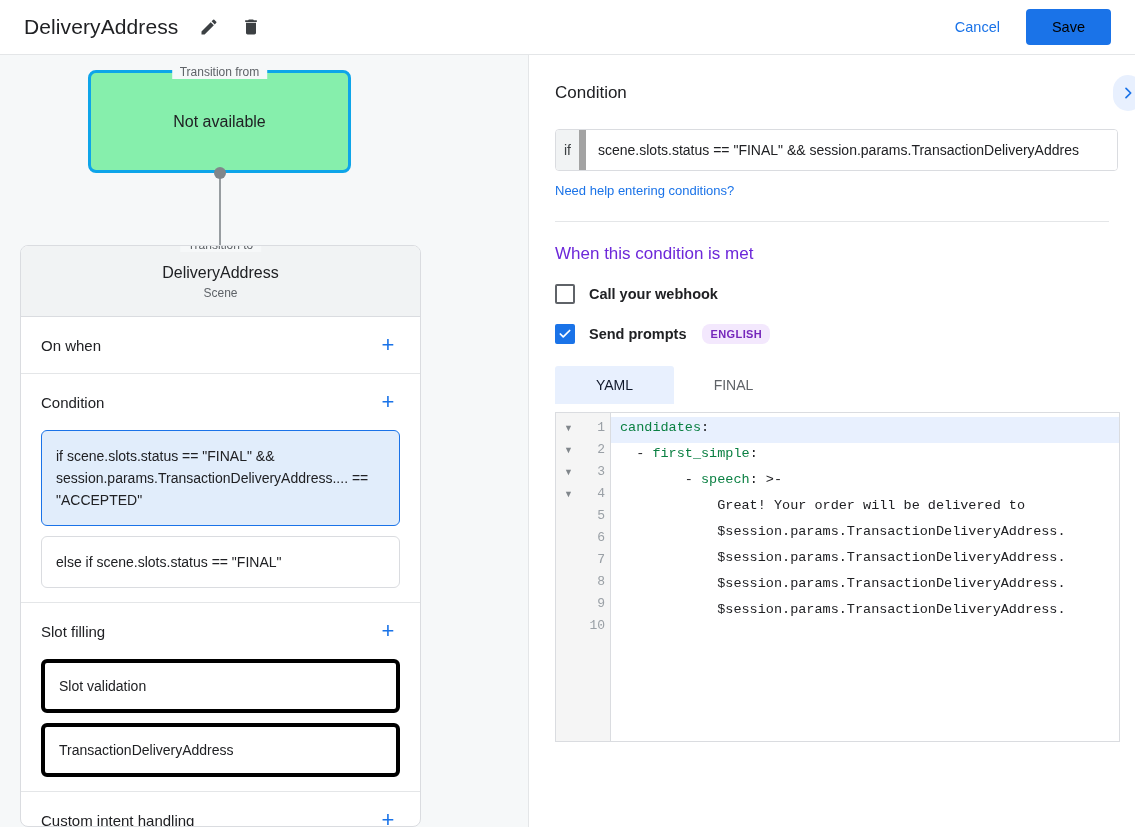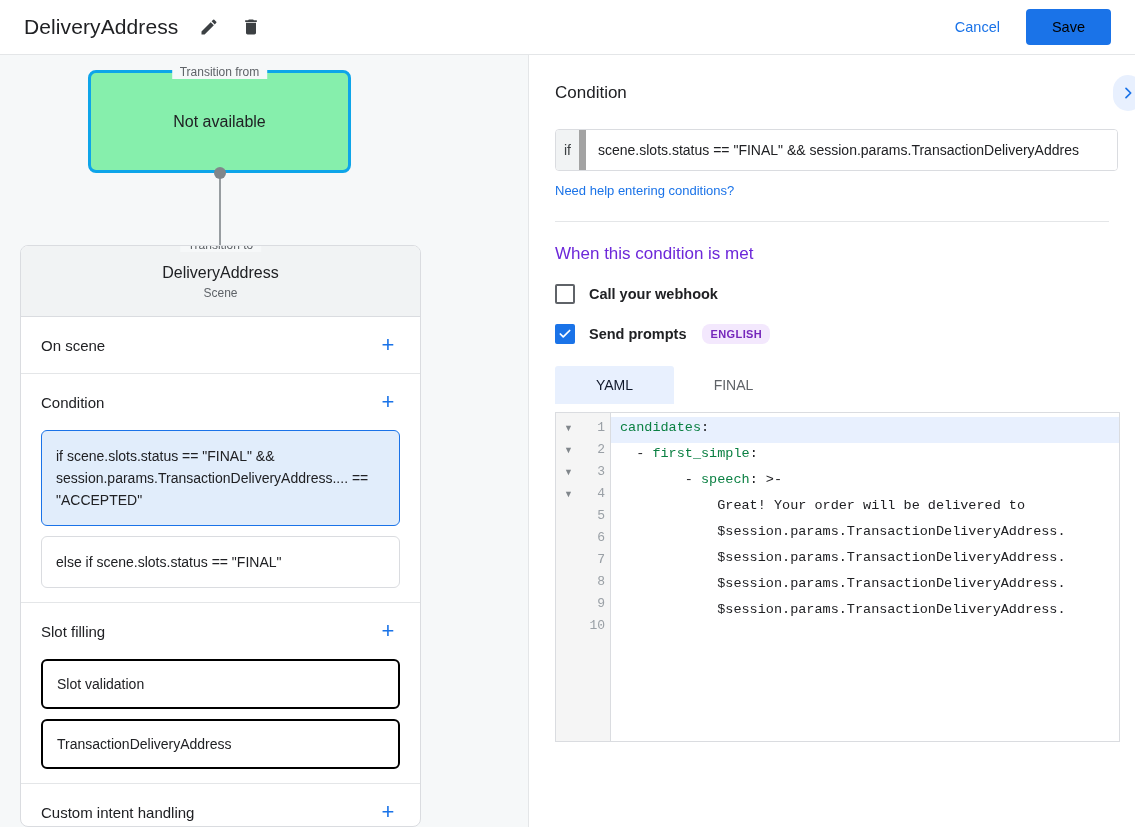--- a/index.html
+++ b/index.html
@@ -134,21 +134,21 @@
     word-break: break-word;
   }
   .cond-item.selected {
     background: #e1edfb;
     border: 1px solid #1a73e8;
   }
   .cond-item:last-child { margin-bottom: 0; }
 
   .slot-list { padding: 0 20px 14px; }
   .slot-item {
-    border: 2px solid #000000; border-radius: 6px;
+    border: 4px solid #000000; border-radius: 6px;
     background: #ffffff;
     padding: 15px 14px;
     font-size: 14px; color: #202124;
     margin-bottom: 10px;
     cursor: pointer;
   }
   .slot-item:last-child { margin-bottom: 0; }
 
   
   .cond-section { padding: 28px 26px 0 26px; position: relative; }
@@ -331,21 +331,21 @@
 
     <div id="scene-card">
       <div class="fieldset-legend">Transition to</div>
 
       <div class="scene-header">
         <div class="scene-name">DeliveryAddress</div>
         <div class="scene-sub">Scene</div>
       </div>
 
       <div class="section-row">
-        <span class="section-title">On scene</span>
+        <span class="section-title">On when</span>
         <span class="plus-icon">+</span>
       </div>
       <div class="divider"></div>
 
       <div class="section-row">
         <span class="section-title">Condition</span>
         <span class="plus-icon">+</span>
       </div>
       <div class="cond-list">
         <div class="cond-item selected">if scene.slots.status == "FINAL" &amp;&amp; session.params.TransactionDeliveryAddress.... == "ACCEPTED"</div>

